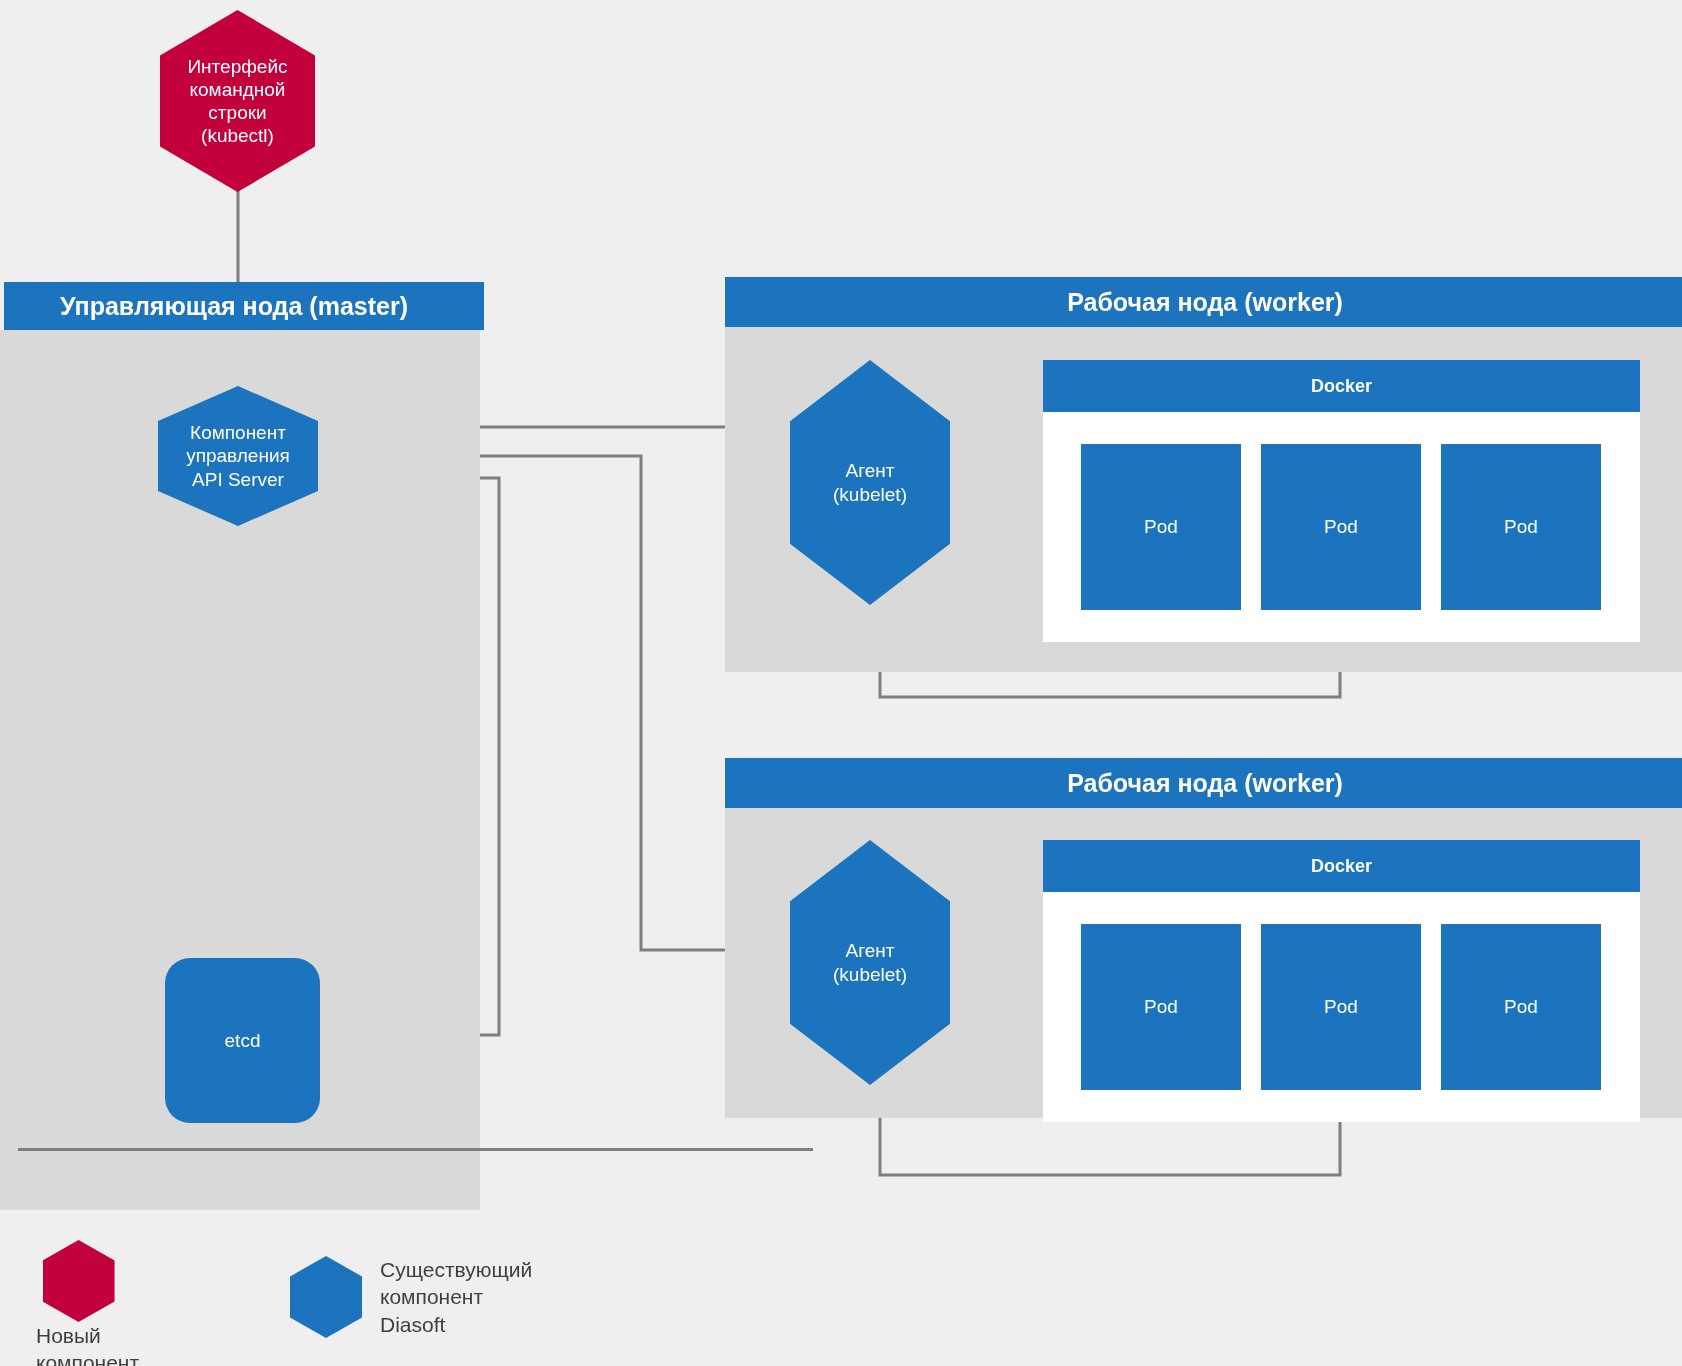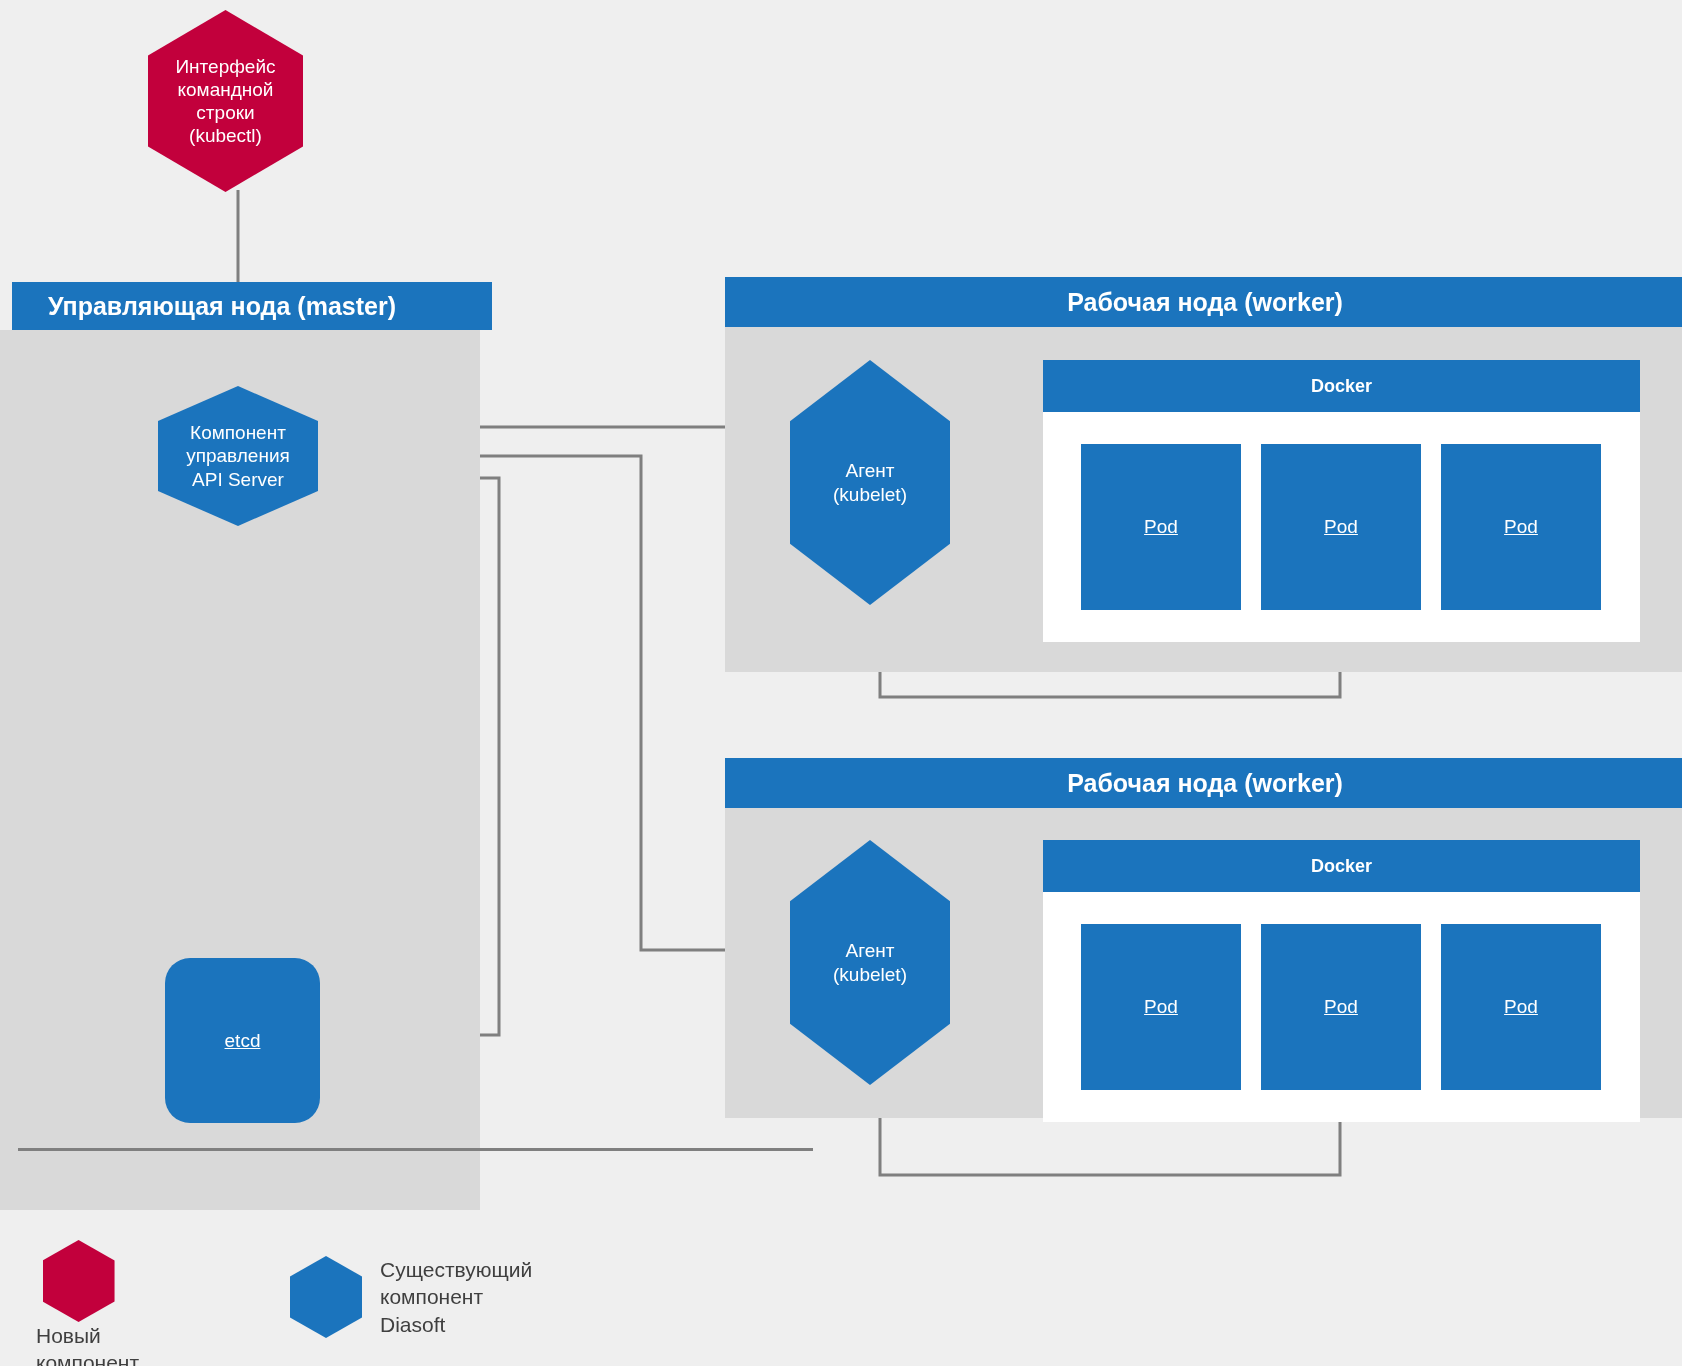--- a/index.html
+++ b/index.html
@@ -59,21 +59,20 @@
   
   .rect-node {
     position: absolute;
     background: #1b74bd;
     color: #ffffff;
     display: flex;
     align-items: center;
     justify-content: center;
     font-size: 19px;
     text-align: center;
-    text-decoration: underline;
   }
   
   .hex {
     position: absolute;
     display: flex;
     align-items: center;
     justify-content: center;
     text-align: center;
     color: #ffffff;
     -webkit-clip-path: polygon(50% 0%, 100% 25%, 100% 75%, 50% 100%, 0% 75%, 0% 25%);
@@ -144,28 +143,28 @@
       <path d="M965,483 L1077,483"></path>
 
       <path d="M880,560 L880,697 L1340,697 L1340,618"></path>
 
       <path d="M965,963 L1077,963"></path>
 
       <path d="M880,1040 L880,1175 L1340,1175 L1340,1097"></path>
     </g>
   </svg>
 
-  <div class="hex red" style="left:148px; top:10px; width:155px; height:182px; font-size:19px;">
+  <div class="hex red" style="left:160px; top:10px; width:155px; height:182px; font-size:19px;">
     <span style="white-space: pre-line;">Интерфейс
 командной
 строки
 (kubectl)</span>
   </div>
 
-  <div class="panel-header" style="left:12px; top:282px; width:480px; height:48px; padding-left:36px; font-size:25px;">
+  <div class="panel-header" style="left:4px; top:282px; width:480px; height:48px; padding-left:56px; font-size:25px;">
     <span>Управляющая  нода (master)</span>
   </div>
   <div class="panel-body" style="left:0px; top:330px; width:480px; height:880px;"></div>
 
   <div class="hex blue" style="left:158px; top:386px; width:160px; height:140px; font-size:19px;">
     <span style="white-space: pre-line;">Компонент
 управления
 API Server</span>
   </div>
 

